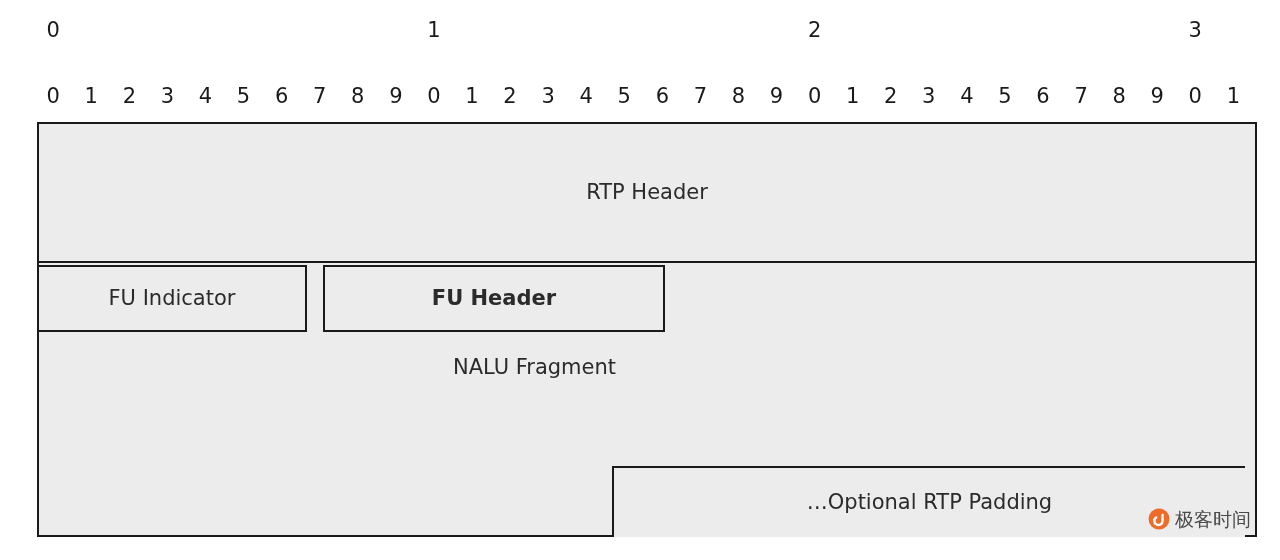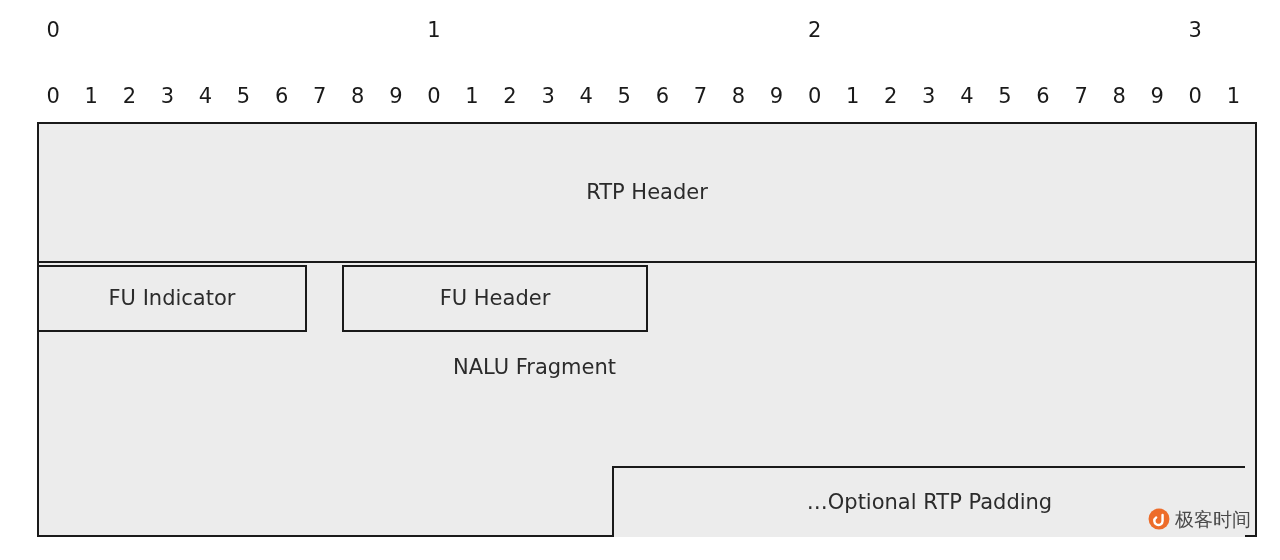--- a/index.html
+++ b/index.html
@@ -88,24 +88,25 @@
   
   #fu-indicator-box {
     left: 37px;
     top: 265px;
     width: 270px;
     height: 67px;
   }
   #fu-indicator-box .cell-label { top: 19px; }
 
   #fu-header-box {
-    left: 342px;
+    left: 323px;
     top: 265px;
-    width: 306px;
+    width: 342px;
     height: 67px;
+    font-weight: bold;
   }
   #fu-header-box .cell-label { top: 19px; }
 
   
   #nalu-fragment-label {
     position: absolute;
     left: 37px;
     top: 355px;
     width: 915px;
     text-align: center;

